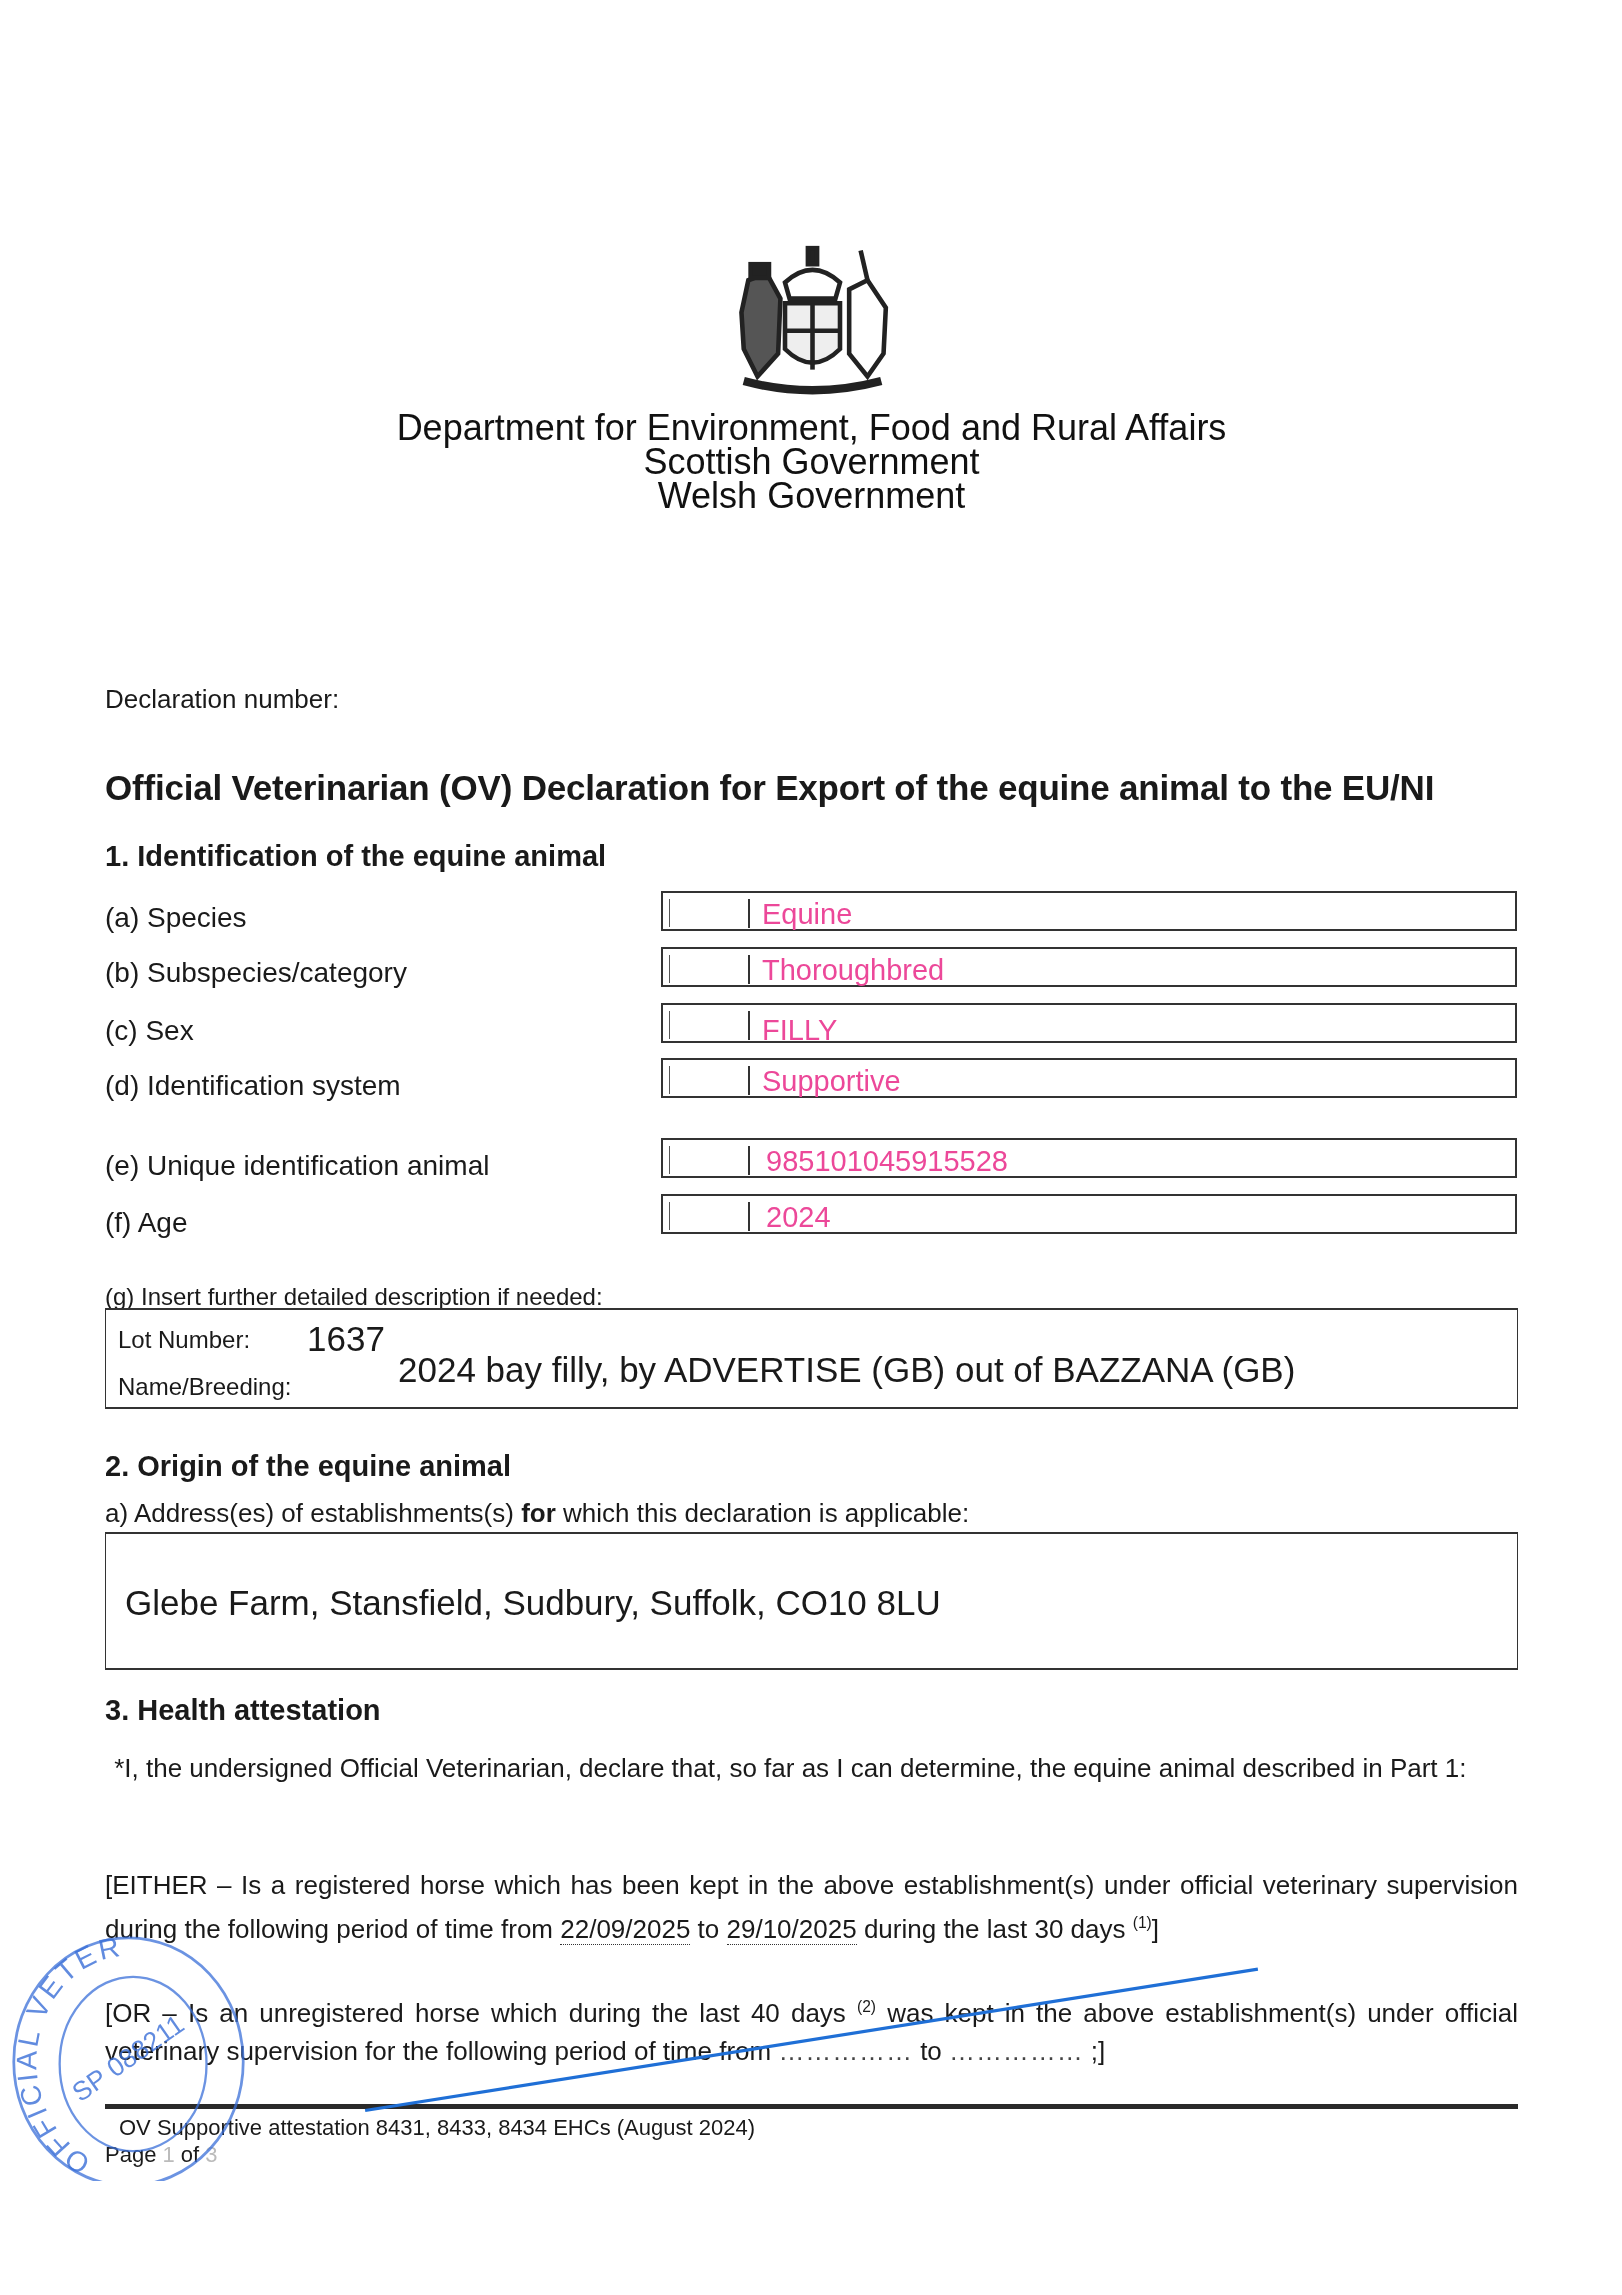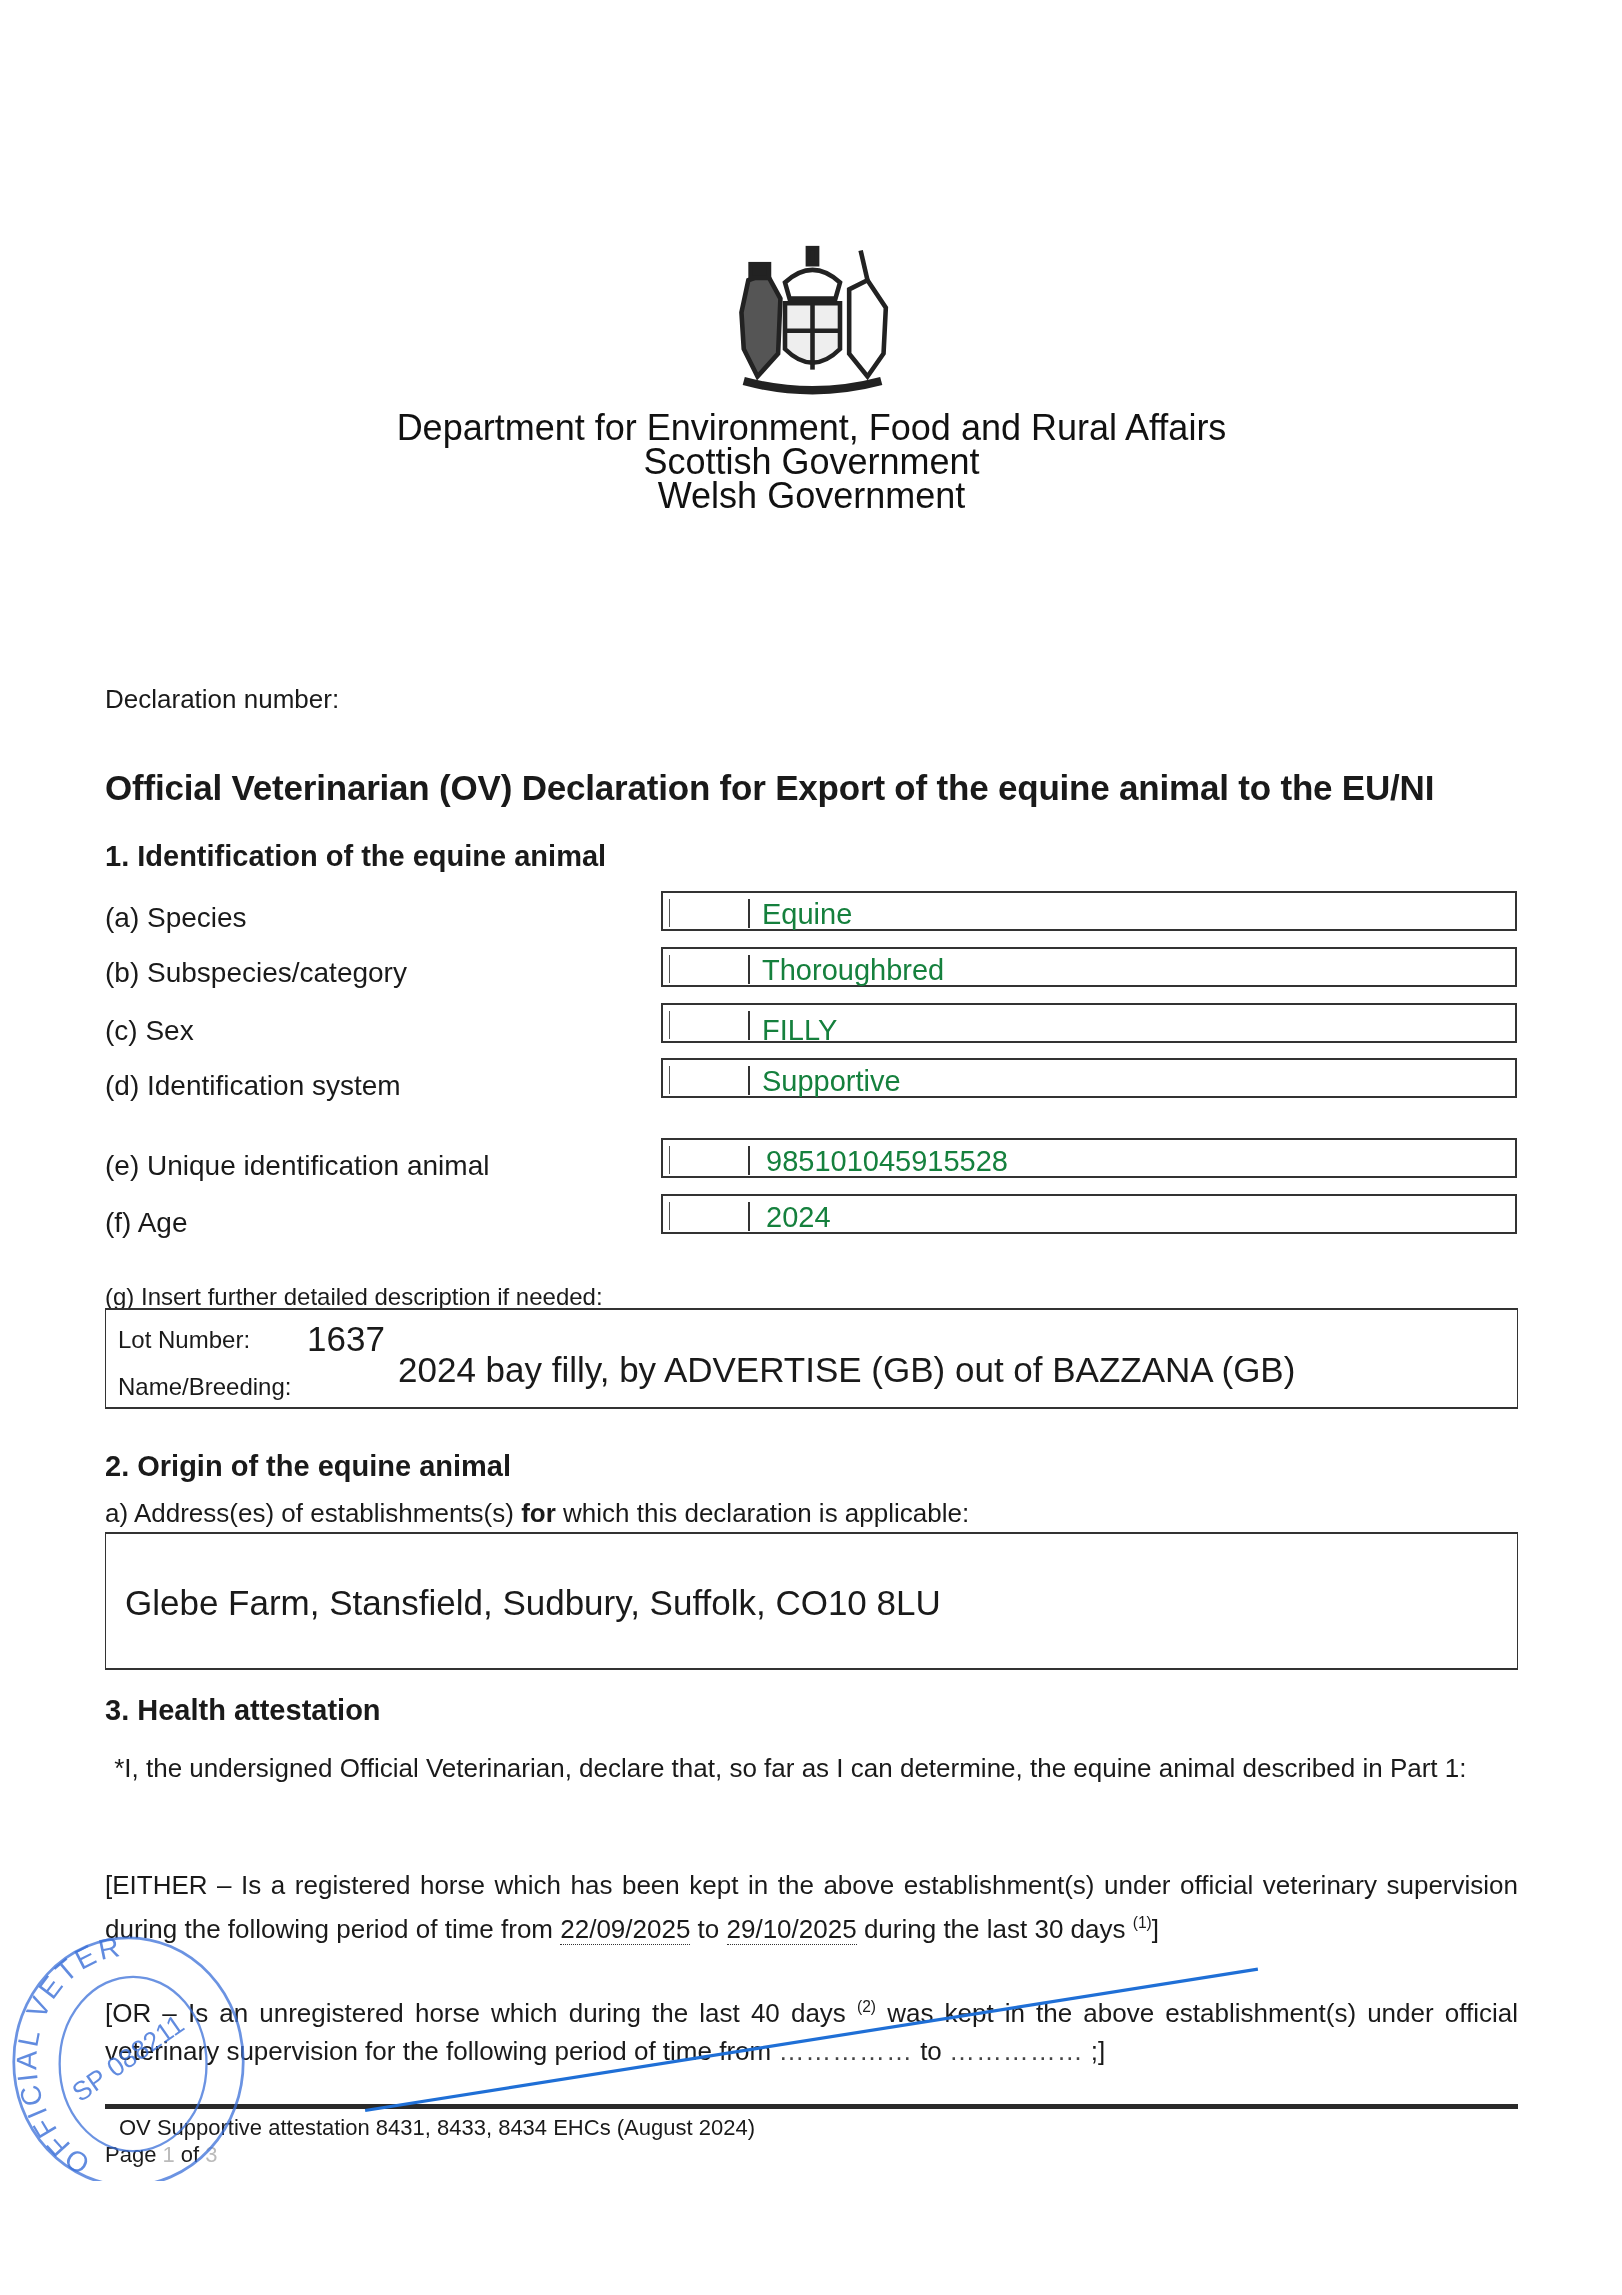--- a/index.html
+++ b/index.html
@@ -17,21 +17,21 @@
   .section-h { font-size: 29px; font-weight: bold; }
   .sec1 { left: 105px; top: 840px; }
   
   .field-label { left: 105px; font-size: 28px; }
   .field-box {
     left: 661px; width: 856px; height: 40px;
     border: 2.3px solid #333; box-sizing: border-box;
   }
   .field-box .tick-a { position: absolute; left: 5.5px; top: 6.4px; width: 1.4px; height: 27.5px; background: #555; }
   .field-box .tick-b { position: absolute; left: 85px; top: 5.5px; width: 1.8px; height: 29px; background: #333; }
-  .field-box .val { position: absolute; left: 99px; top: 4.6px; font-size: 29px; color: #15803d; white-space: nowrap; }
+  .field-box .val { position: absolute; left: 99px; top: 4.6px; font-size: 29px; color: #ec4899; white-space: nowrap; }
   
   .g-label { left: 105px; top: 1283px; font-size: 24px; }
   .desc-box { left: 105px; top: 1308px; width: 1413px; height: 101px; border: 2.3px solid #333; border-left-width: 1.4px; border-right-width: 1.4px; box-sizing: border-box; }
   .lot-label { left: 118px; top: 1326px; font-size: 24px; }
   .lot-value { left: 307px; top: 1319px; font-size: 35px; }
   .breed-label { left: 118px; top: 1373px; font-size: 24px; }
   .breed-value { left: 398px; top: 1350px; font-size: 35px; }
   
   .sec2 { left: 105px; top: 1450px; }
   .addr-intro { left: 105px; top: 1498px; font-size: 26px; }

